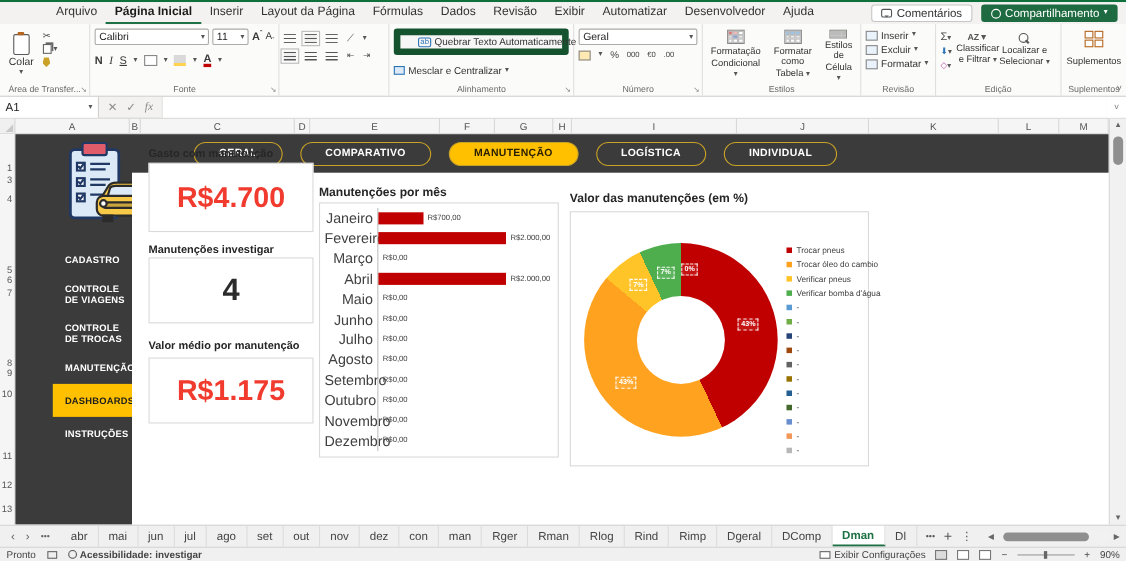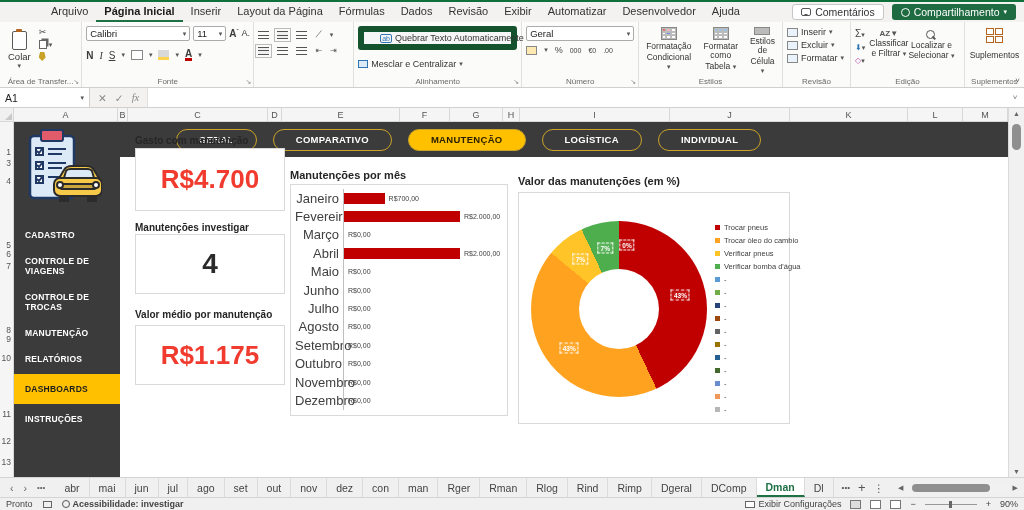--- a/index.html
+++ b/index.html
@@ -65,21 +65,21 @@
   .fchev{width:18px;display:flex;align-items:center;justify-content:center;color:#777;font-size:8px;background:#fff;}
   
   .colheads{height:14px;background:#F5F5F5;border-bottom:1px solid #D8D8D8;display:flex;font-size:9px;color:#555;position:relative;}
   .corner{width:14px;border-right:1px solid #D8D8D8;background:#F0F0F0;position:relative;}
   .corner:after{content:"";position:absolute;right:1px;bottom:1px;border-left:7px solid transparent;border-bottom:7px solid #c9c9c9;}
   .colcell{border-right:1px solid #D8D8D8;display:flex;align-items:center;justify-content:center;overflow:hidden;}
   .gridarea{position:absolute;left:0;top:122px;width:1008px;height:355px;background:#fff;}
   .rowheads{position:absolute;left:0;top:0;width:14px;height:100%;background:#F5F5F5;border-right:1px solid #D8D8D8;}
   .rownum{position:absolute;right:2px;font-size:8.5px;color:#555;}
   
-  .sidebar{position:absolute;left:14px;top:0;width:106px;height:355px;background:#3B3B3B;color:#fff;}
+  .sidebar{position:absolute;left:14px;top:0;width:106px;height:355px;background:#3B3B3B;color:#fff;padding-left:34px;}
   .logo{margin:6px 10px 10px 10px;}
   .nav{display:flex;flex-direction:column;}
   .nav-item{font-size:8.5px;font-weight:bold;letter-spacing:.2px;padding:8px 0 8px 11px;line-height:10px;cursor:default;}
   .nav-item.active{background:#FFC000;color:#1e1e1e;padding-top:10px;padding-bottom:10px;margin:2px 0;}
   
   .dash{position:absolute;left:120px;top:0;width:888px;height:355px;background:#fff;}
   .darkstrip{position:absolute;left:0;top:0;width:100%;height:35px;background:#3B3B3B;display:flex;align-items:center;gap:16px;padding-left:56px;}
   .pill{height:22px;border:1px solid #C9A227;border-radius:12px;color:#fff;font-size:9.5px;font-weight:bold;display:flex;align-items:center;justify-content:center;padding:0 22px;letter-spacing:.3px;white-space:nowrap;}
   .pill.active{background:#FFC000;color:#2b2000;}
   .kpi-title{position:absolute;font-size:10px;font-weight:bold;color:#262626;}
@@ -436,21 +436,20 @@
             <rect x="36" y="68" width="8" height="5" fill="#2b2b2b"></rect>
               <rect x="64" y="68" width="8" height="5" fill="#2b2b2b"></rect>
           </g>
         </svg>
       </div>
       <div class="nav" id="sidebar-nav">
           <div class="nav-item">CADASTRO</div>
           <div class="nav-item">CONTROLE DE VIAGENS</div>
           <div class="nav-item">CONTROLE DE TROCAS</div>
           <div class="nav-item">MANUTENÇÃO</div>
-          <div class="nav-item">RELATÓRIOS</div>
           <div class="nav-item active">DASHBOARDS</div>
           <div class="nav-item">INSTRUÇÕES</div>
         </div>
     </div>
 
     <div class="dash">
       <div class="darkstrip" id="dash-tabs">
           <div class="pill">GERAL</div>
           <div class="pill">COMPARATIVO</div>
           <div class="pill active">MANUTENÇÃO</div>

